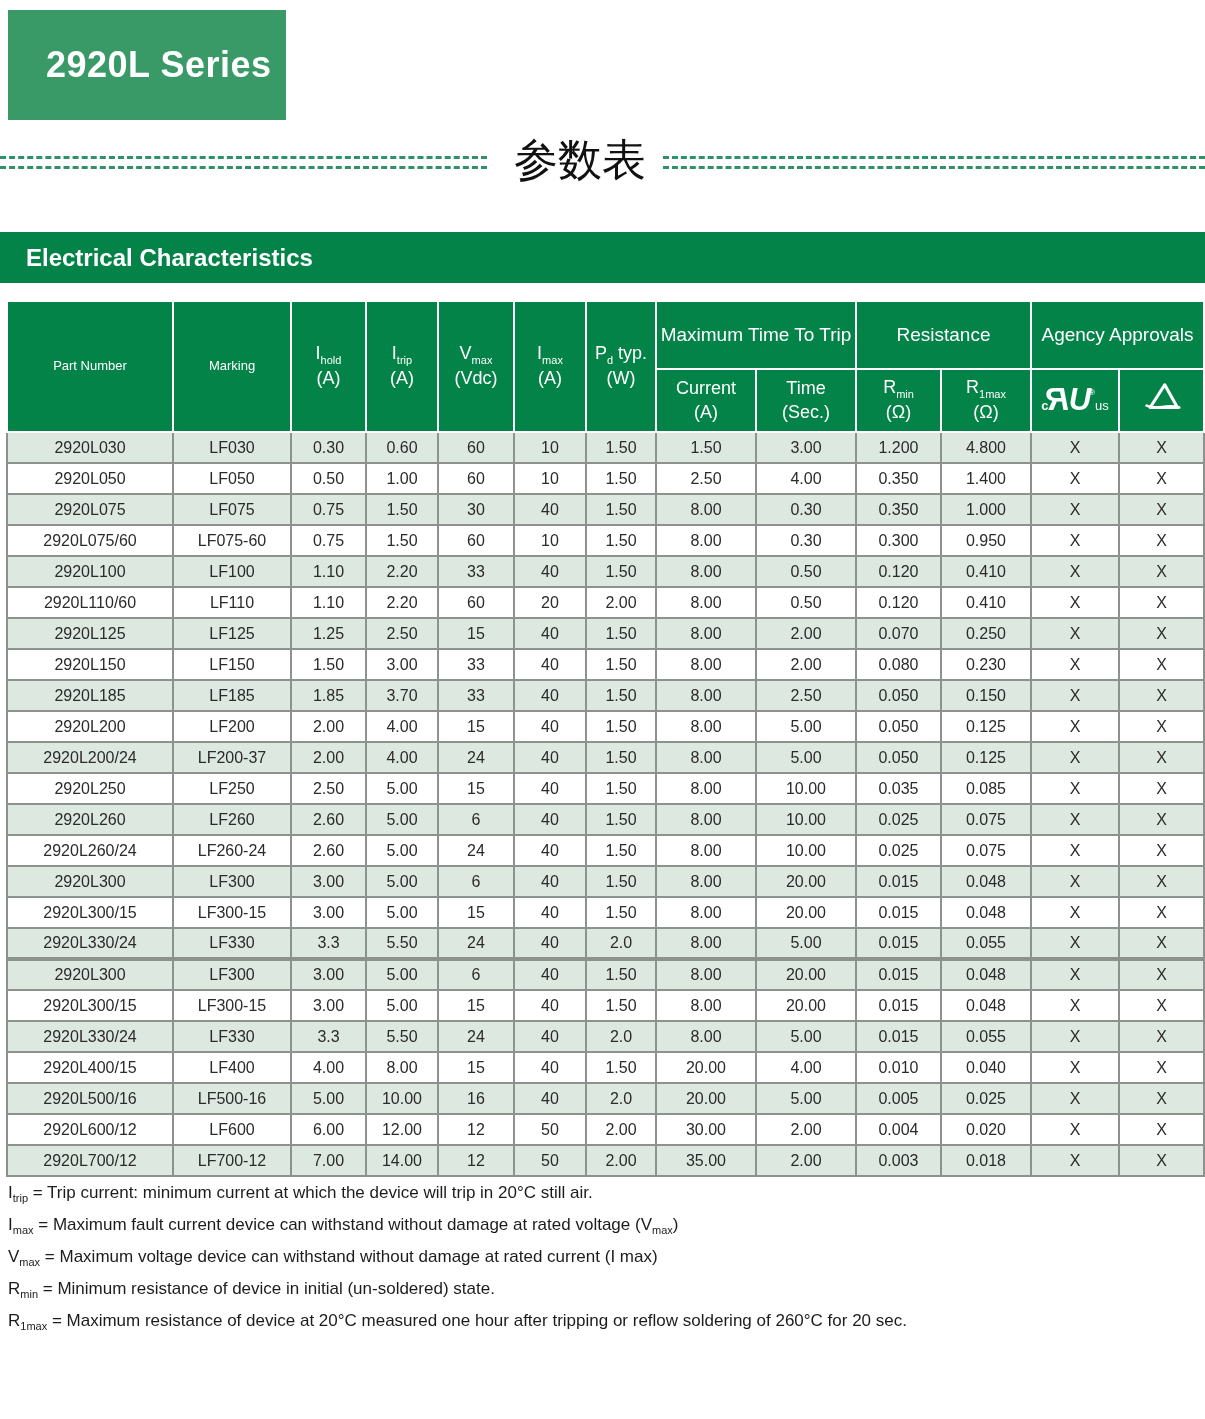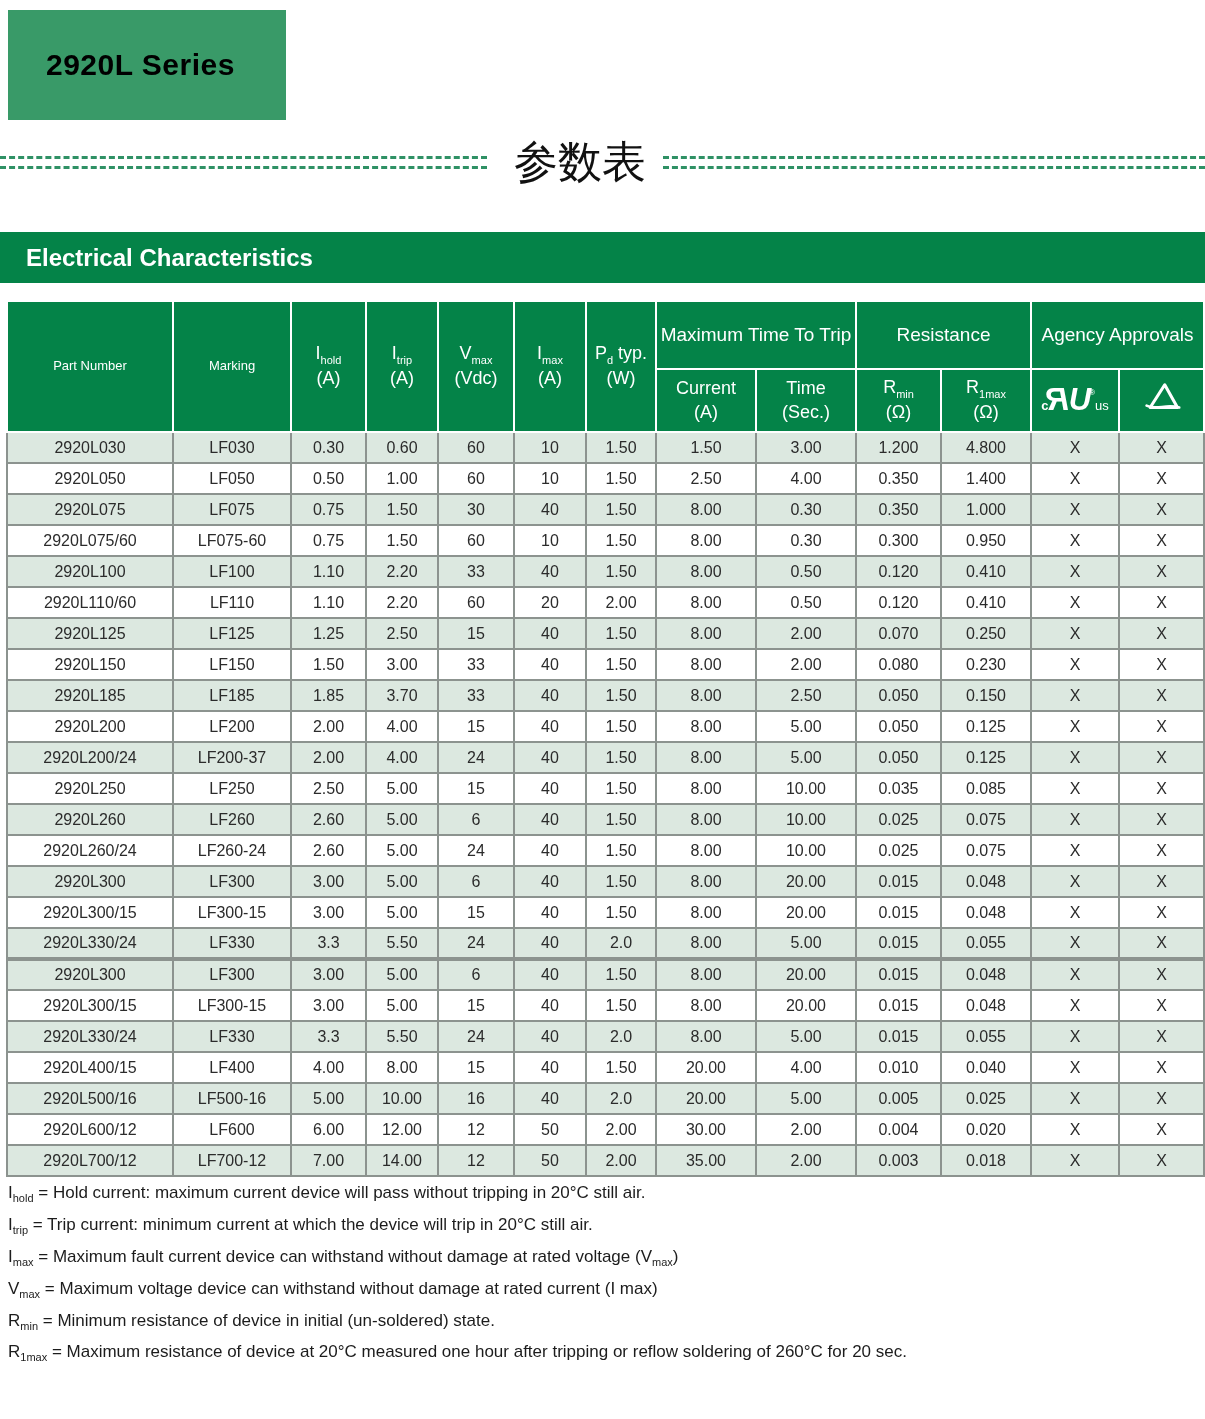--- a/index.html
+++ b/index.html
@@ -11,35 +11,35 @@
   }
   .page { position:relative; width:1205px; height:1419px; background:#fff; overflow:hidden; }
 
   
   .series-box {
     position:absolute; left:8px; top:10px; width:278px; height:110px;
     background:var(--series-box-green,#399A68);
     display:flex; align-items:center;
   }
   .series-box .series-label {
-    color:#000000; font-weight:bold; font-size:30px; padding-left:38px; letter-spacing:0.5px;
+    color:#ffffff; font-weight:bold; font-size:36px; padding-left:38px; letter-spacing:0.5px;
   }
 
   
   .title-band { position:absolute; left:0; top:130px; width:1205px; height:70px; }
   .dash-line {
     position:absolute; top:26px; height:13px;
     border-top:3px dashed var(--dash-line-green,#2F9165);
     border-bottom:3px dashed var(--dash-line-green,#2F9165);
   }
   .dash-left  { left:0;   width:487px; }
   .dash-right { left:663px; width:542px; }
   .cn-title {
     position:absolute; left:495px; top:0; width:170px; height:66px;
-    text-align:center; font-family:Liberation Serif, serif;
+    text-align:center; font-family:Liberation Mono, monospace;
     font-size:44px; color:#111; line-height:66px;
   }
 
   
   .banner {
     position:absolute; left:0; top:232px; width:1205px; height:51px;
     background:var(--header-green,#048348);
     display:flex; align-items:center;
   }
   .banner .banner-label { color:#fff; font-weight:bold; font-size:24px; padding-left:26px; }
@@ -537,21 +537,20 @@
           <td>0.003</td>
           <td>0.018</td>
           <td>X</td>
           <td>X</td>
         </tr>
       </tbody>
   </table>
 
   <div class="footnotes">
     <div>
-        <div class="footnote"><span>I</span><sub>hold</sub><span> = Hold current: maximum current device will pass without tripping in 20°C still air.</span></div>
         <div class="footnote"><span>I</span><sub>trip</sub><span> = Trip current: minimum current at which the device will trip in 20°C still air.</span></div>
         <div class="footnote"><span>I</span><sub>max</sub><span> = Maximum fault current device can withstand without damage at rated voltage (V</span><sub>max</sub><span>)</span></div>
         <div class="footnote"><span>V</span><sub>max</sub><span> = Maximum voltage device can withstand without damage at rated current (I max)</span></div>
         <div class="footnote"><span>R</span><sub>min</sub><span> = Minimum resistance of device in initial (un-soldered) state.</span></div>
         <div class="footnote"><span>R</span><sub>1max</sub><span> = Maximum resistance of device at 20°C measured one hour after tripping or reflow soldering of 260°C for 20 sec.</span></div>
       </div>
 
   </div>
 
 </div>

